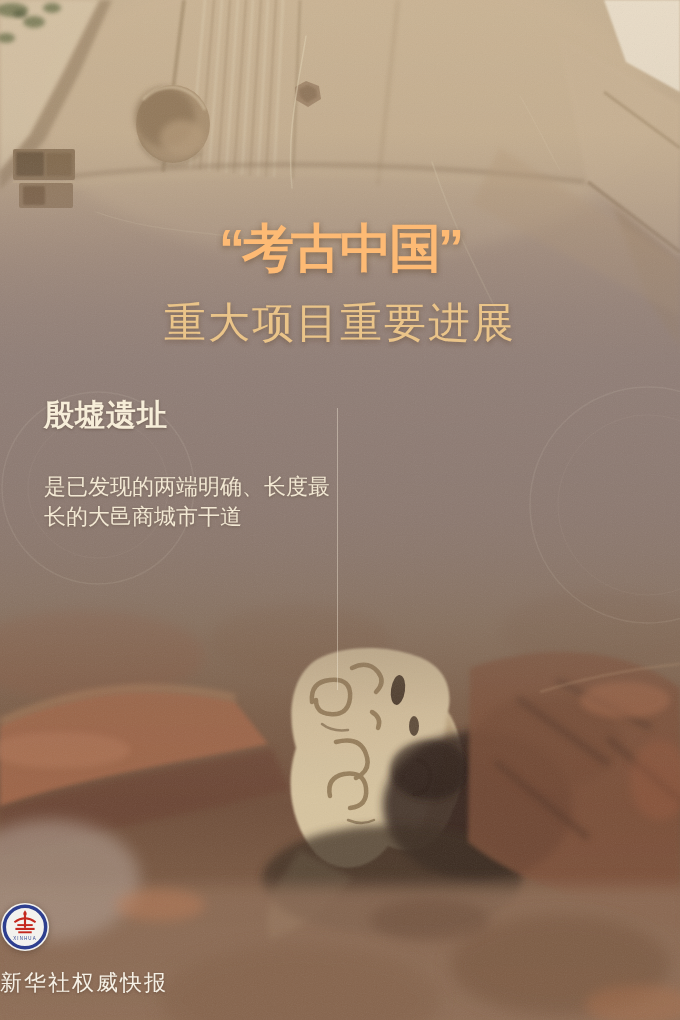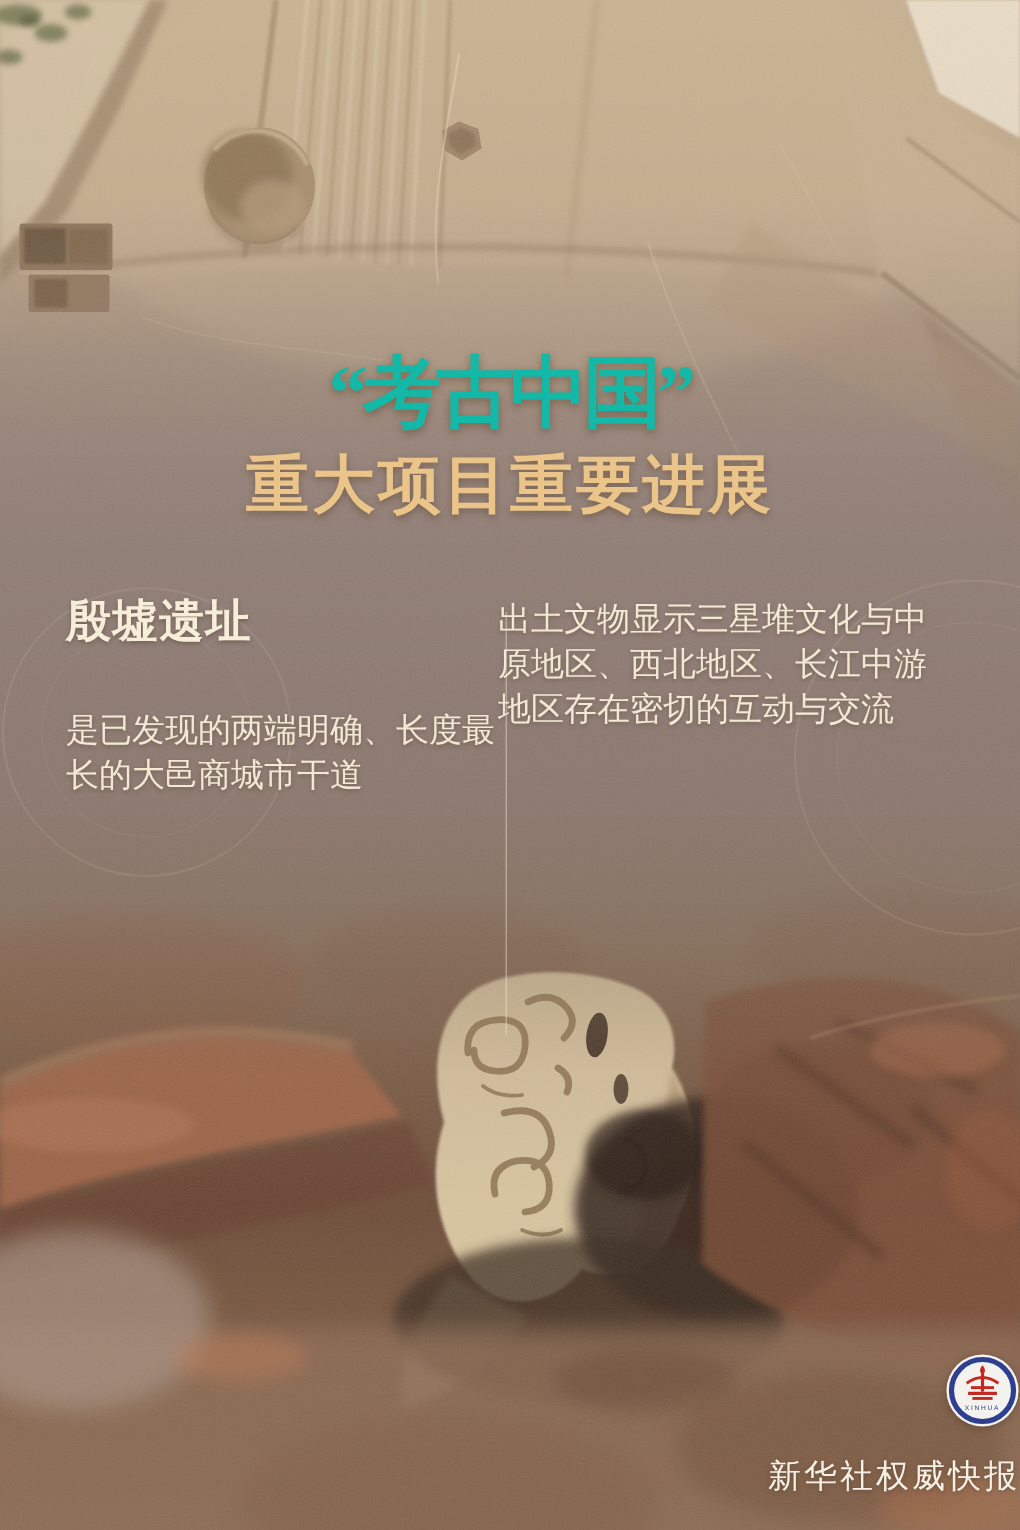--- a/index.html
+++ b/index.html
@@ -7,32 +7,32 @@
     position:relative;
     width:680px;height:1020px;
     overflow:hidden;
     font-family:"Liberation Sans","DejaVu Sans",sans-serif;
     margin:0 auto;
   }
   .bg-art{position:absolute;inset:0;z-index:0;}
   .content{position:absolute;inset:0;z-index:2;}
 
   .title{
-    position:absolute;top:231px;left:0;width:100%;
+    position:absolute;top:216px;left:0;width:100%;
     text-align:center;
-    font-family:Liberation Serif, serif;
+    font-family:Liberation Sans, sans-serif;
     font-weight:bold;font-size:52px;line-height:64px;
     letter-spacing:-3px;
-    color:#14b8a6;
+    color:#fdba74;
     text-shadow:0 2px 6px rgba(80,50,20,.45);
   }
   .subtitle{
     position:absolute;top:296px;left:0;width:100%;
     text-align:center;
-    font-weight:bold;font-size:42px;line-height:54px;
+    font-weight:normal;font-size:42px;line-height:54px;
     letter-spacing:2px;
     color:#eac489;
     text-shadow:0 2px 5px rgba(80,50,25,.4);
   }
   .columns{
     position:absolute;top:398px;left:44px;width:614px;
     display:flex;
   }
   .col{width:288px;}
   .col-heading{
@@ -49,21 +49,21 @@
     text-shadow:0 1px 3px rgba(70,50,35,.35);
   }
   .divider{
     position:absolute;top:408px;left:337px;
     width:1px;height:282px;
     background:rgba(244,234,214,.42);
     z-index:2;
   }
   .footer{
     position:absolute;top:902px;left:0;width:100%;
-    text-align:right;
+    text-align:left;
   }
   .footer .logo{display:inline-block;width:50px;height:50px;filter:drop-shadow(0 1px 3px rgba(60,40,25,.4));}
   .caption{
     margin-top:14px;
     font-size:22px;line-height:26px;
     letter-spacing:2px;
     color:#f6f1e6;
     text-shadow:0 1px 3px rgba(70,50,35,.45);
   }
 </style>
@@ -272,21 +272,20 @@
     <div class="subtitle">重大项目重要进展</div>
 
     <div class="divider"></div>
 
     <div class="columns">
       <div class="col">
         <h2 class="col-heading">殷墟遗址</h2>
         <p>是已发现的两端明确、长度最长的大邑商城市干道</p>
       </div>
       <div class="col">
-        <p>出土文物显示三星堆文化与中原地区、西北地区、长江中游地区存在密切的互动与交流</p>
       </div>
     </div>
 
     <div class="footer">
       <svg class="logo" viewBox="0 0 52 52" aria-hidden="true">
         <circle cx="26" cy="26" r="25" fill="#f3f2ee"></circle>
         <circle cx="26" cy="26" r="21.5" fill="none" stroke="#2e3f8f" stroke-width="3.6"></circle>
         <g fill="#c4281e" stroke="#c4281e">
           <path d="M26,8.5 C24,11 23.5,13 26,15.5 C28.5,13 28,11 26,8.5 Z" stroke="none"></path>
           <rect x="24.9" y="14" width="2.2" height="13" rx="1" stroke="none"></rect>

